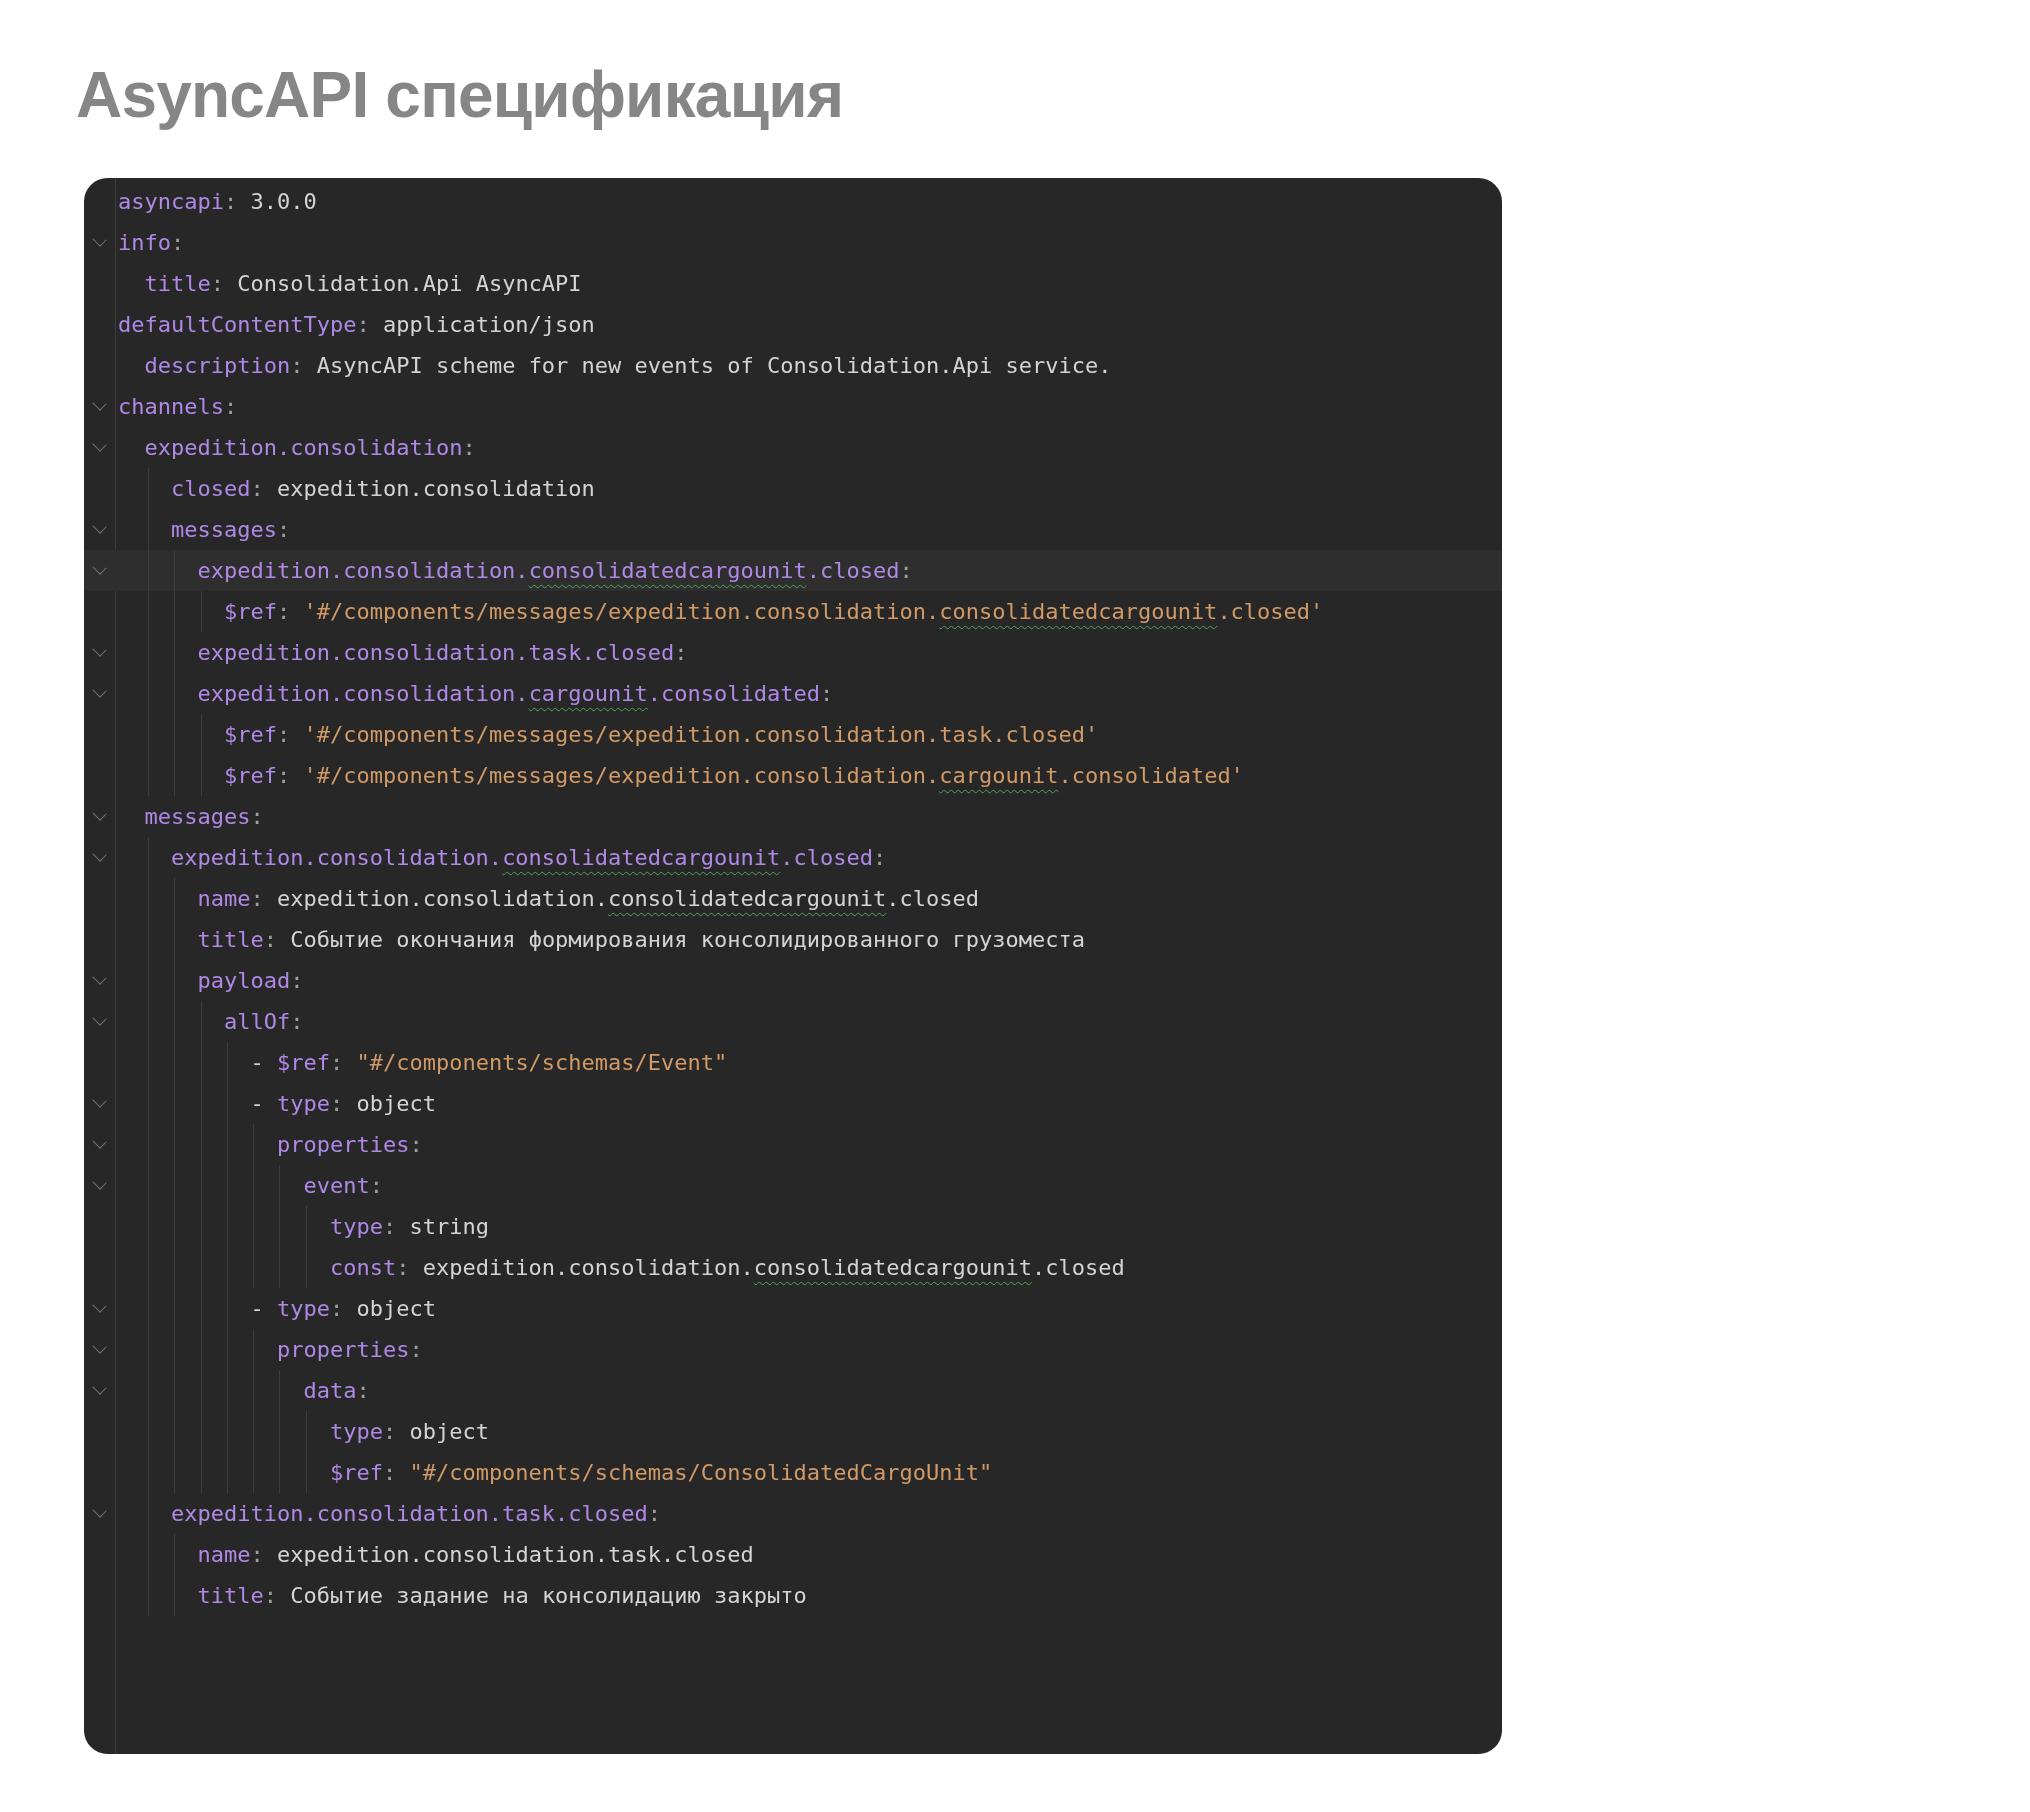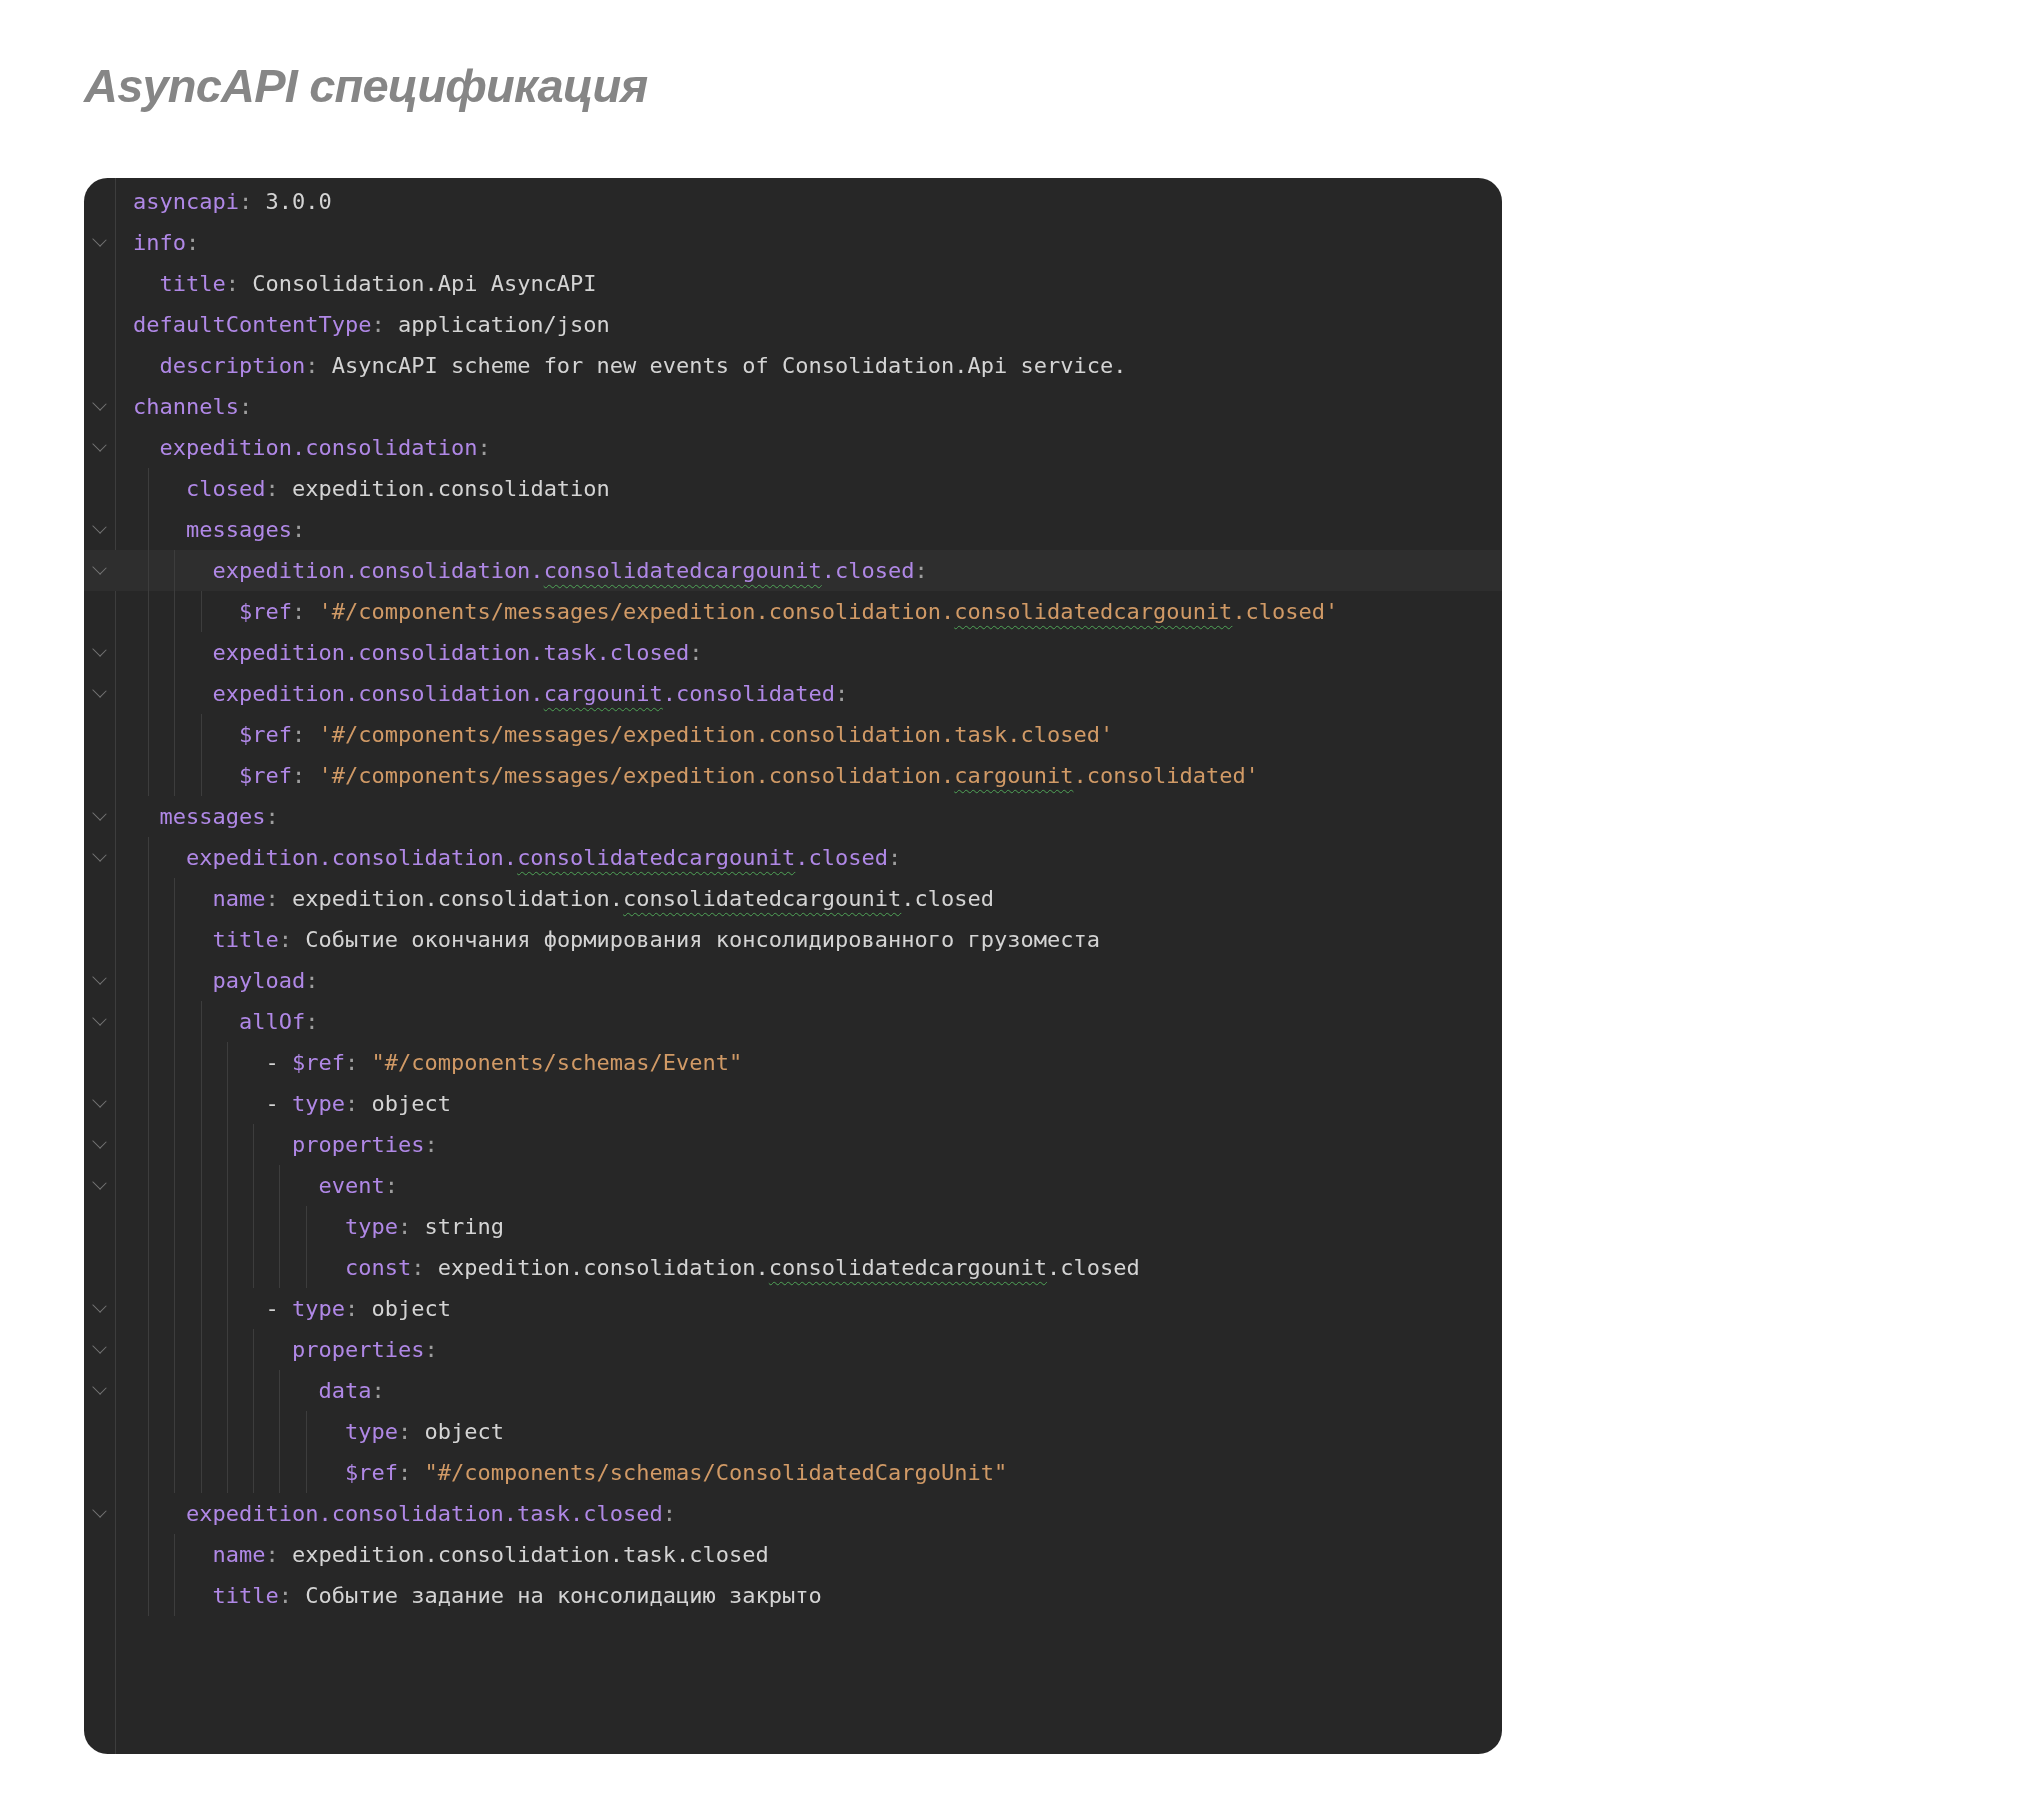--- a/index.html
+++ b/index.html
@@ -13,23 +13,23 @@
     --punct:#9e9e9e;
     --guide:#3d3d3d;
     --chevron:#757575;
     --squiggle:#4fa457;
   }
   *{margin:0;padding:0;box-sizing:border-box;}
   html,body{width:2031px;height:1812px;background:var(--page-bg);overflow:hidden;}
   body{font-family:"Liberation Sans",sans-serif;position:relative;}
 
   .page-title{
-    position:absolute;left:84px;top:60px;
-    font-size:47px;font-weight:bold;color:var(--heading);
-    letter-spacing:-0.8px;line-height:1.1;font-style:italic;
+    position:absolute;left:76px;top:60px;
+    font-size:64px;font-weight:bold;color:var(--heading);
+    letter-spacing:-0.8px;line-height:1.1;
   }
 
   .code-block{
     position:absolute;left:84px;top:178px;
     width:1418px;height:1576px;
     background:var(--code-bg);
     border-radius:23.5px;
     overflow:hidden;
     padding:3.4px 0 15px 0;
   }
@@ -48,21 +48,21 @@
   }
   .chev{
     width:11px;height:11px;
     border-right:1.7px solid var(--chevron);
     border-bottom:1.7px solid var(--chevron);
     transform:rotate(45deg) scaleY(0.85);
     margin-top:-6.7px;
   }
   .code-text{
     flex:1;position:relative;
-    padding-left:18px;
+    padding-left:3px;
     font-family:"DejaVu Sans Mono",monospace;
     font-size:22px;line-height:41px;
     white-space:pre;
   }
   .guide{
     position:absolute;top:0;bottom:0;width:0.8px;
     background:var(--guide);
   }
   .seg-key{color:var(--key);}
   .seg-val{color:var(--value);}

